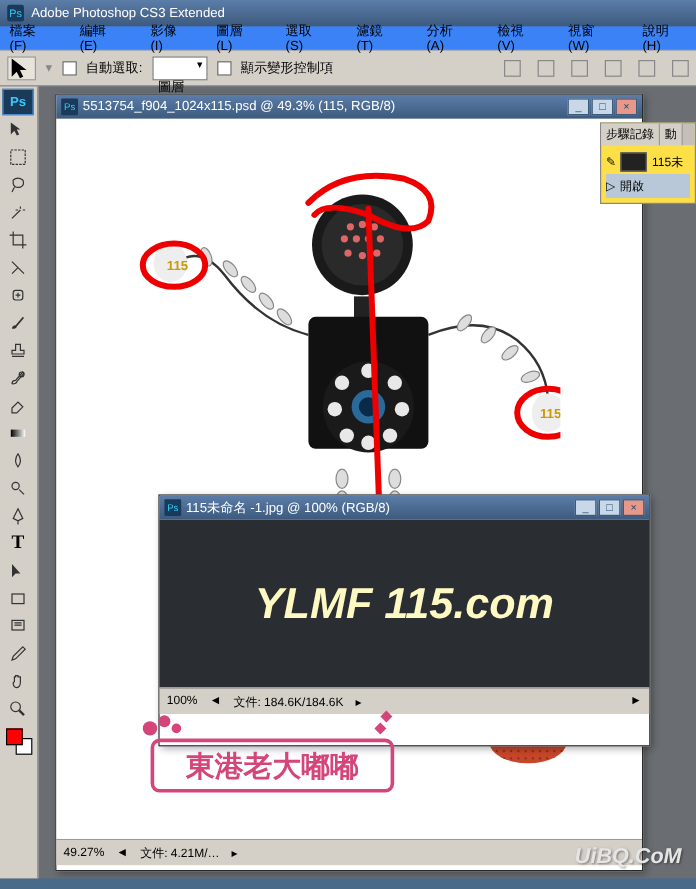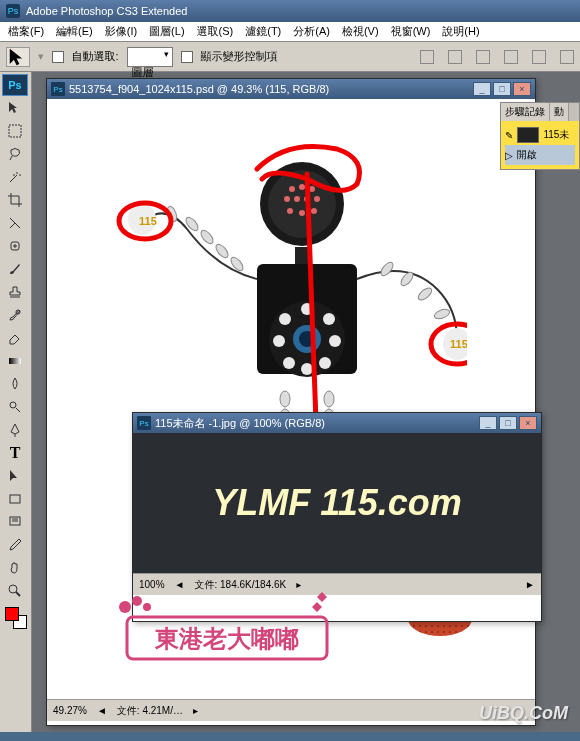--- a/index.html
+++ b/index.html
@@ -1,19 +1,19 @@
 <!DOCTYPE html>
 <html><head>
 <meta charset="utf-8">
 <style>
 *{margin:0;padding:0;box-sizing:border-box;font-family:"Microsoft YaHei",Tahoma,sans-serif}
 body{background:#4a6a8a;width:580px;height:741px;overflow:hidden;font-size:11px}
 .titlebar{background:linear-gradient(#5b7da8,#3d5a7e);height:22px;display:flex;align-items:center;padding:0 6px;color:#fff}
 .titlebar .icon{width:14px;height:14px;background:#1a3a5a;border-radius:2px;margin-right:6px;display:flex;align-items:center;justify-content:center;font-size:9px;color:#3cf}
-.menubar{background:#ffffff;height:20px;display:flex;align-items:center;padding:0 4px;gap:4px;border-bottom:1px solid #888}
+.menubar{background:#3b82f6;height:20px;display:flex;align-items:center;padding:0 4px;gap:15px;border-bottom:1px solid #888}
 .menubar span{padding:2px 4px;cursor:default}
 .options-bar{background:#d4d0c8;height:30px;display:flex;align-items:center;padding:0 6px;gap:8px;border-bottom:1px solid #888}
 .arrow-tool{width:24px;height:20px;display:flex;align-items:center;justify-content:center;border:1px solid #999;background:#e8e4dc}
 .checkbox{width:12px;height:12px;border:1px solid #666;background:#fff;display:inline-block}
 .select-box{border:1px solid #7a7a7a;background:#fff;padding:17px 18px 1px 4px;height:18px;position:relative}
 .select-box::after{content:"▾";position:absolute;right:3px;top:1px;font-size:9px}
 .align-icons{display:flex;gap:14px;margin-left:auto}
 .align-icons span{width:14px;height:14px;border:1px solid #888;position:relative}
 .workspace{display:flex;height:660px;background:#6a6e72}
 .toolbox{width:32px;background:#d4d0c8;border-right:1px solid #888;padding:2px;display:flex;flex-direction:column;gap:1px;flex-shrink:0}

